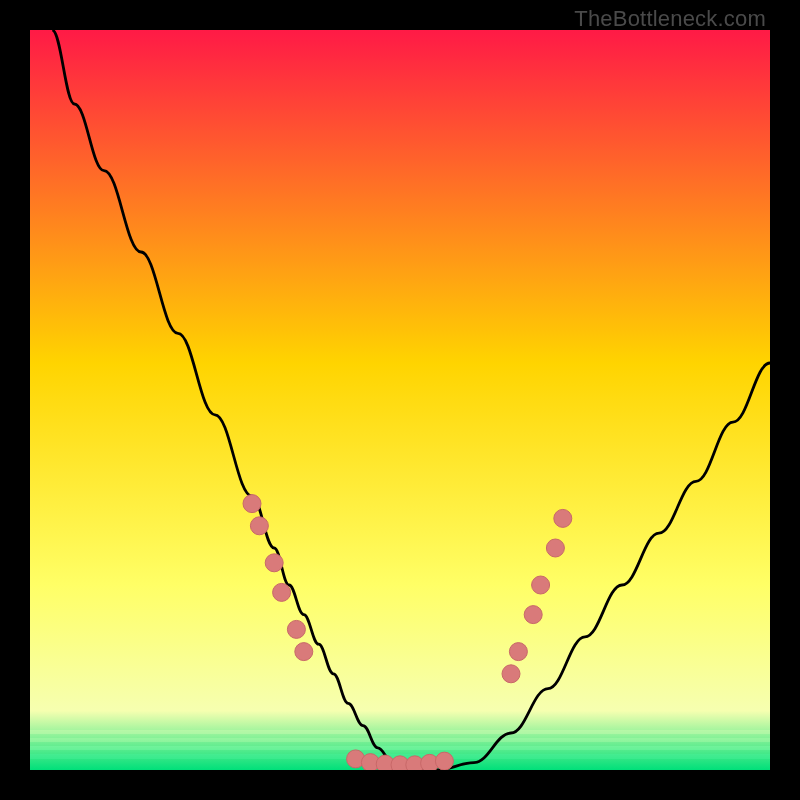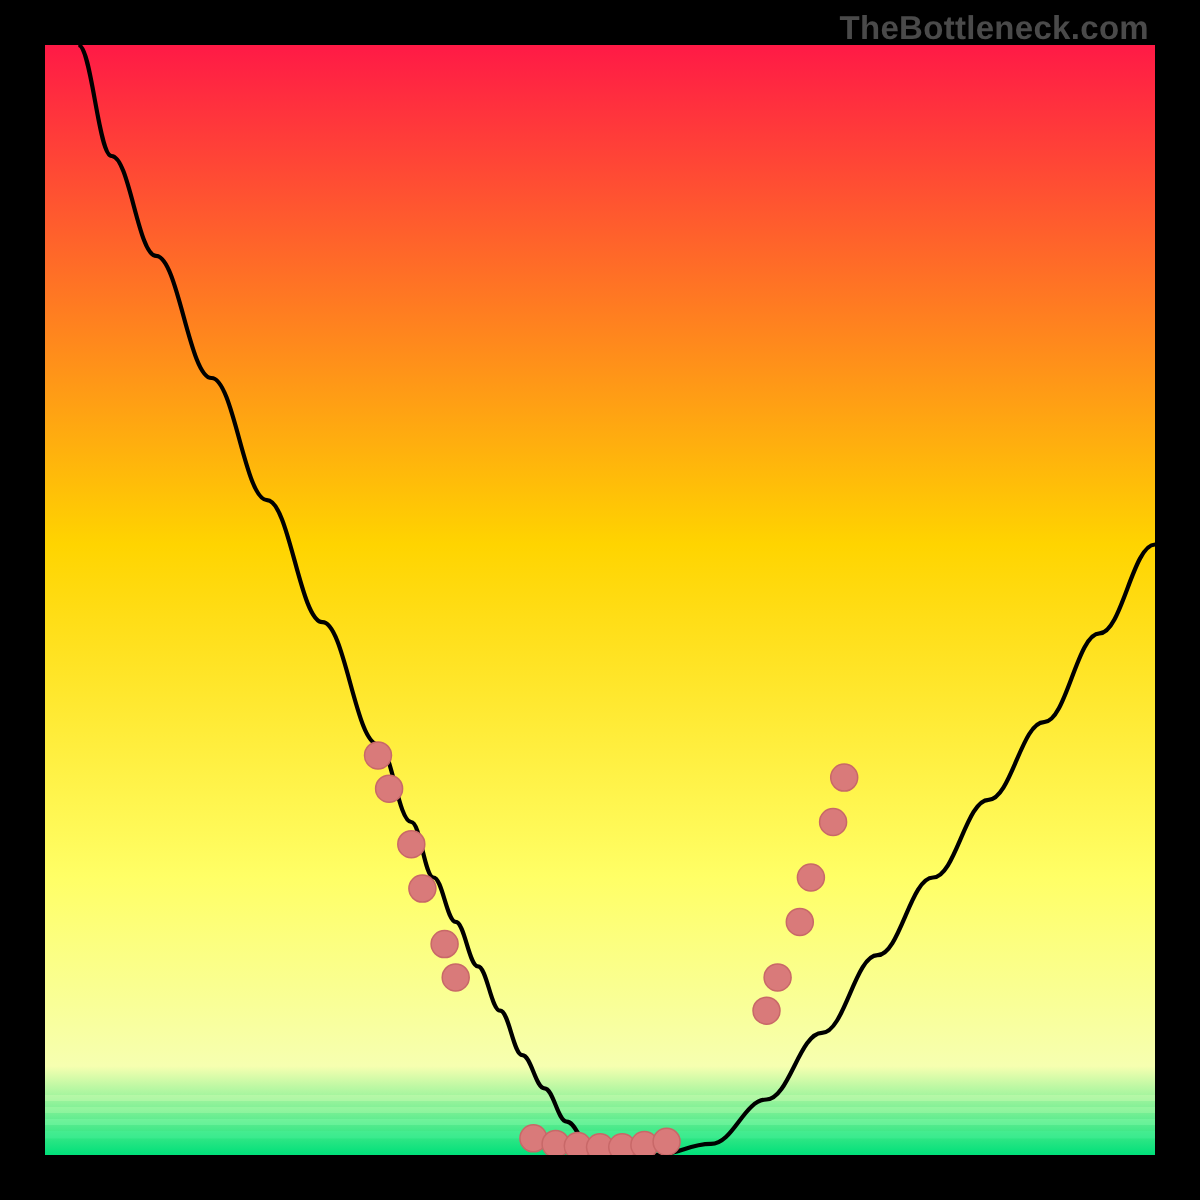--- a/index.html
+++ b/index.html
@@ -40,21 +40,21 @@
     top: 0;
     width: 740px;
     height: 740px;
   }
   .watermark {
     position: absolute;
     top: 6px;
     right: 34px;
     color: #4a4a4a;
     font-size: 22px;
-    font-weight: 700;
+    font-weight: 400;
     letter-spacing: 0.2px;
     user-select: none;
   }
 </style>
 </head>
 <body>
 
 <div class="frame">
 
   <div class="watermark">TheBottleneck.com</div>

